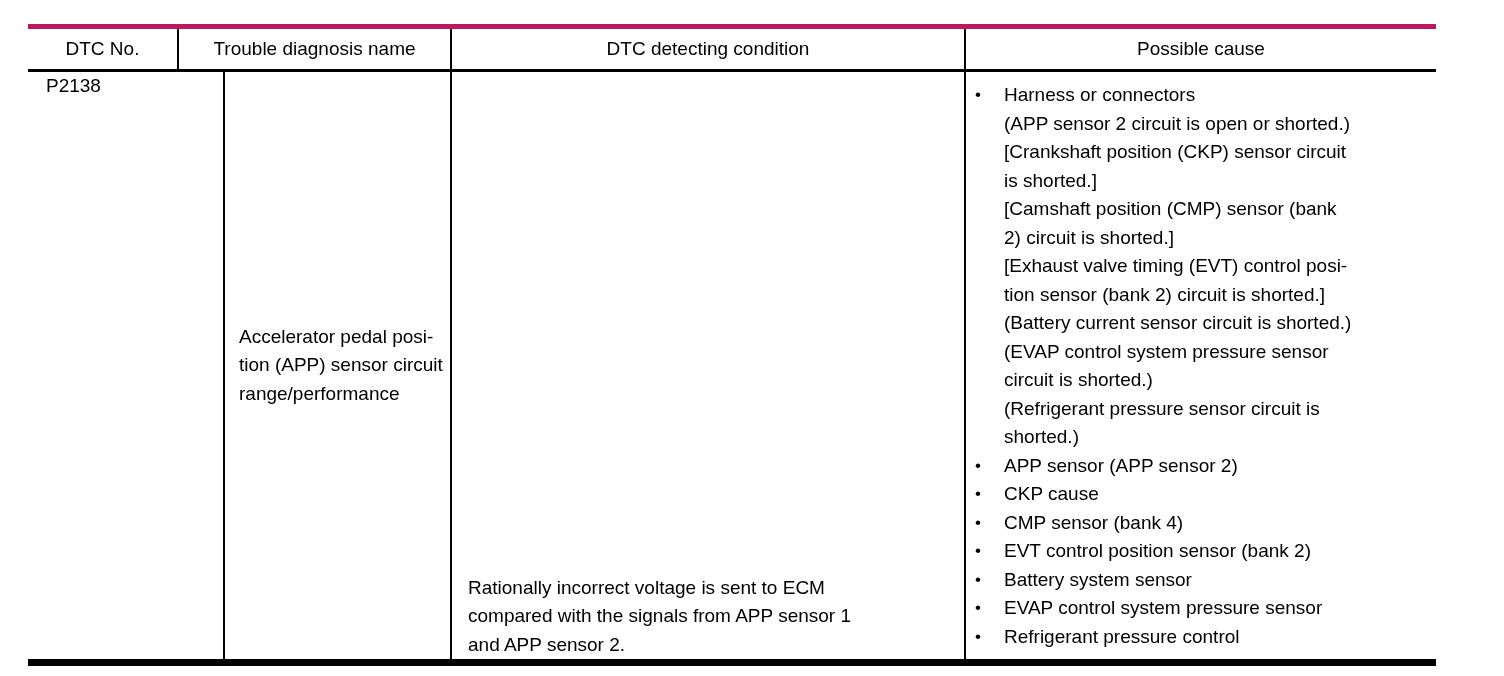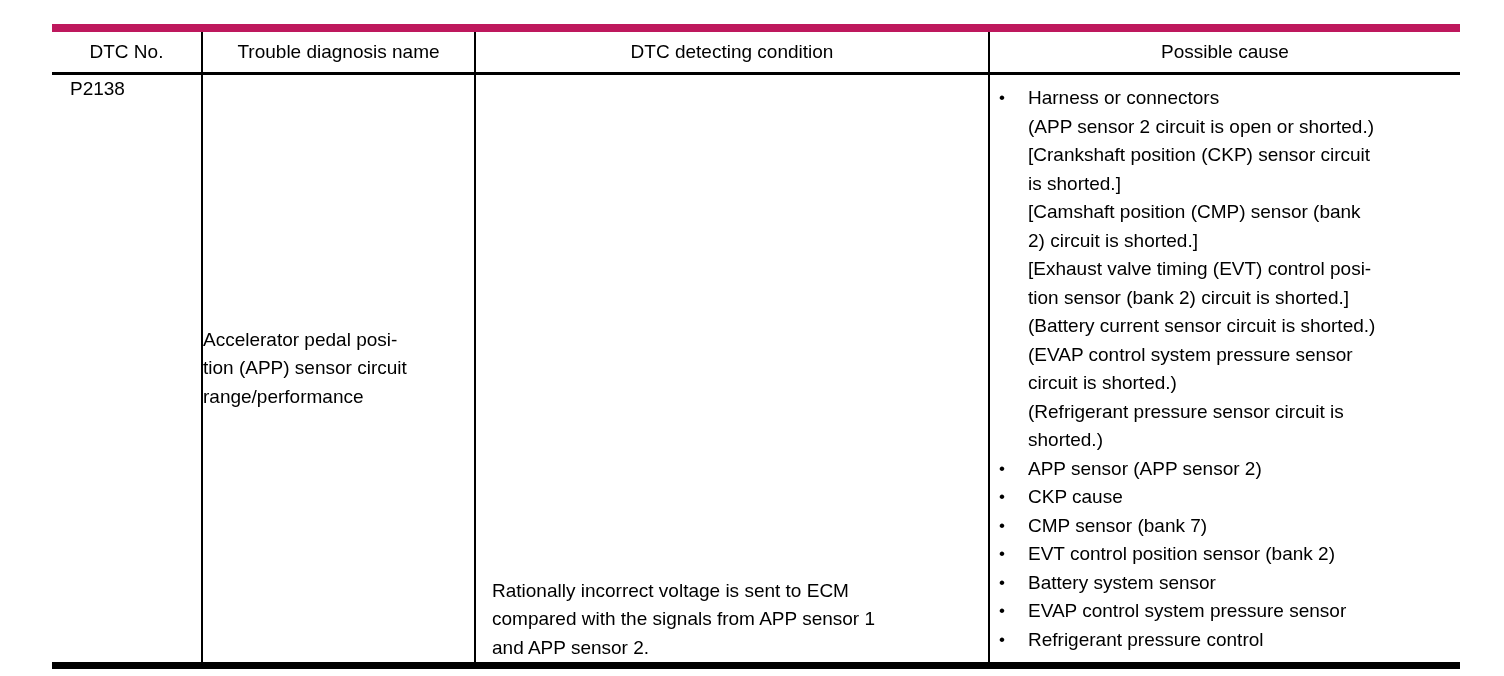--- a/index.html
+++ b/index.html
@@ -10,24 +10,24 @@
   .page {
     position: relative;
     width: 1504px;
     height: 676px;
     background: #ffffff;
     font-family: "Liberation Sans", "DejaVu Sans", sans-serif;
     color: #000000;
   }
   .dtc-table {
     position: absolute;
-    left: 52px;
+    left: 28px;
     top: 24px;
     width: 1408px;
-    border-top: 8px solid #be185d;
+    border-top: 5px solid #be185d;
     box-sizing: content-box;
   }
   .thead, .tbody {
     display: grid;
     grid-template-columns: 149px 273px 514px 472px;
   }
   .thead {
     height: 40px;
     border-bottom: 3px solid #000000;
   }
@@ -56,20 +56,22 @@
   .pre {
     white-space: pre-line;
   }
   .dtc-no-cell {
     display: flex;
     padding-left: 18px;
   }
   .trouble-cell {
     display: flex;
     align-items: center;
+    padding-left: 14px;
+    margin-left: 46px;
   }
   .condition-cell {
     display: flex;
     align-items: flex-end;
     padding-left: 16px;
   }
   .cause-cell {
     padding: 9px 4px 0 7px;
   }
   .bullet-item {
@@ -137,21 +139,21 @@
         <div class="bullet-item">
           <span class="bullet-marker">•</span>
           <div class="bullet-text pre">APP sensor (APP sensor 2)</div>
         </div>
         <div class="bullet-item">
           <span class="bullet-marker">•</span>
           <div class="bullet-text pre">CKP cause</div>
         </div>
         <div class="bullet-item">
           <span class="bullet-marker">•</span>
-          <div class="bullet-text pre">CMP sensor (bank 7)</div>
+          <div class="bullet-text pre">CMP sensor (bank 4)</div>
         </div>
         <div class="bullet-item">
           <span class="bullet-marker">•</span>
           <div class="bullet-text pre">EVT control position sensor (bank 2)</div>
         </div>
         <div class="bullet-item">
           <span class="bullet-marker">•</span>
           <div class="bullet-text pre">Battery system sensor</div>
         </div>
         <div class="bullet-item">

